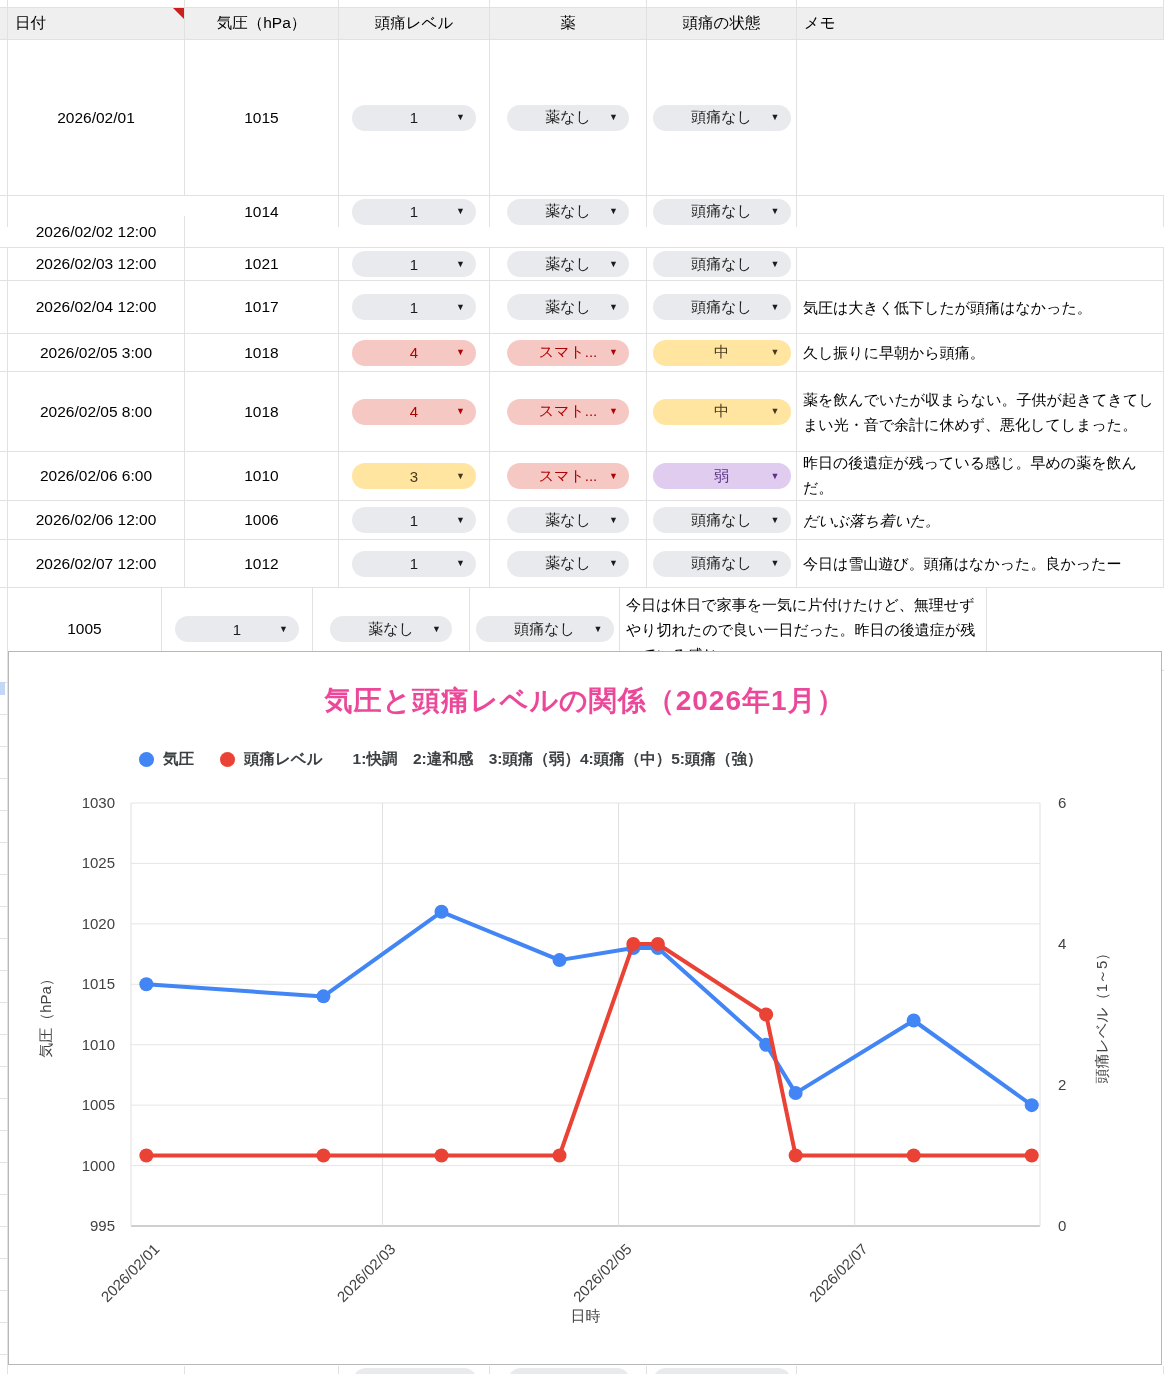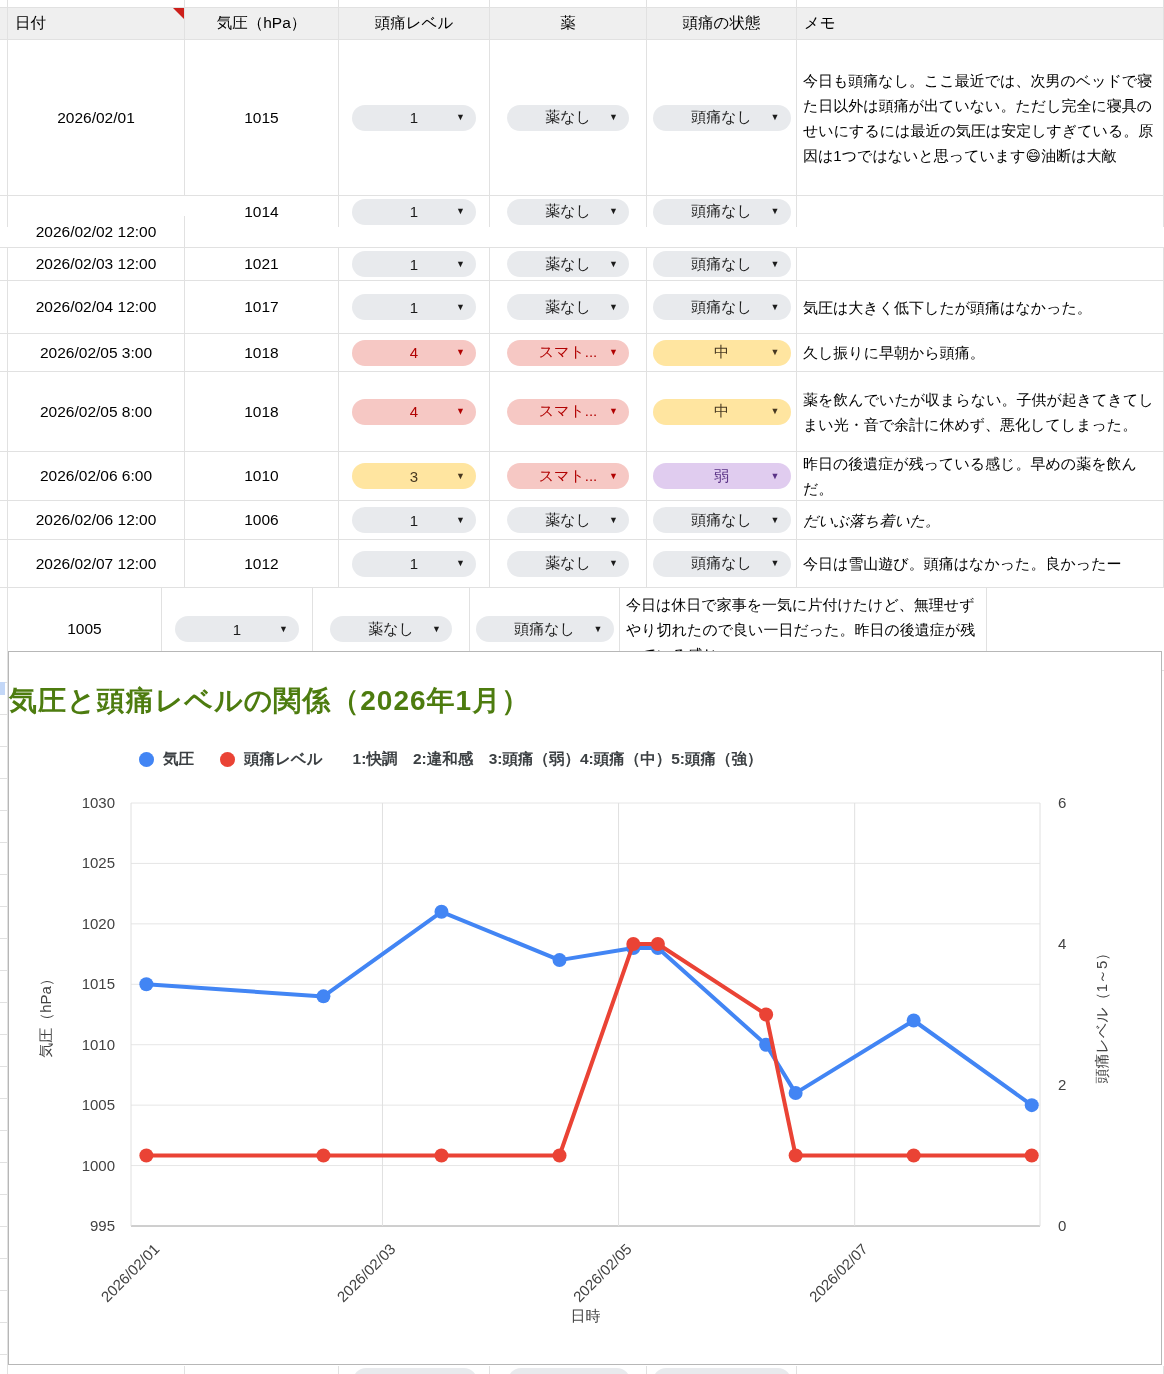--- a/index.html
+++ b/index.html
@@ -33,22 +33,22 @@
   .tri{
     position:absolute;top:0;right:0;width:0;height:0;
     border-left:11px solid transparent;border-top:11px solid #cc1f1a;
   }
   
   .chartbox{
     position:absolute;left:8px;top:651px;width:1154px;height:714px;
     background:#fff;border:1px solid #b7b7b7;box-sizing:border-box;
   }
   .chart-title{
-    position:absolute;left:0;top:30px;width:100%;text-align:left;
-    font-size:28px;font-weight:bold;color:#4d7c0f;letter-spacing:1px;
+    position:absolute;left:0;top:30px;width:100%;text-align:center;
+    font-size:28px;font-weight:bold;color:#ec4899;letter-spacing:1px;
   }
   .legend{
     position:absolute;left:130px;top:97px;display:flex;align-items:center;
     font-size:15.5px;font-weight:600;color:#3c4043;white-space:nowrap;
   }
   .legend .dot{width:15px;height:15px;border-radius:50%;display:inline-block;margin-right:9px;flex:none;}
   .legend .item{display:flex;align-items:center;margin-right:26px;}
   .legend .note{margin-left:4px;}
   .chartbox svg{position:absolute;left:0;top:0;font-family:inherit;}
   
@@ -114,23 +114,20 @@
           <span class="txt">薬なし</span>
           <span class="arrow">▼</span>
         </div>
       </div>
       <div class="cell " style="width: 150px; height: 155px;">
         <div class="chip" style="width: 138px; background: rgb(232, 234, 237); color: rgb(27, 27, 27);">
           <span class="txt">頭痛なし</span>
           <span class="arrow">▼</span>
         </div>
       </div>
-      <div class="cell memo" style="width: 367px; height: 155px;">
-        <span class="mtxt">今日も頭痛なし。ここ最近では、次男のベッドで寝た日以外は頭痛が出ていない。ただし完全に寝具のせいにするには最近の気圧は安定しすぎている。原因は1つではないと思っています😄油断は大敵</span>
-      </div>
     </div>
     <div class="srow">
       <div class="cell corner" style="width: 8px; height: 31px;"></div>
       <div class="cell " style="width: 177px; height: 31px; margin-top: 20px;">2026/02/02 12:00</div>
       <div class="cell " style="width: 154px; height: 31px;">1014</div>
       <div class="cell " style="width: 151px; height: 31px;">
         <div class="chip" style="width: 124px; background: rgb(232, 234, 237); color: rgb(27, 27, 27);">
           <span class="txt">1</span>
           <span class="arrow">▼</span>
         </div>
@@ -270,21 +267,21 @@
           <span class="txt">スマト...</span>
           <span class="arrow">▼</span>
         </div>
       </div>
       <div class="cell " style="width: 150px; height: 48px;">
         <div class="chip" style="width: 138px; background: rgb(224, 204, 239); color: rgb(90, 50, 134);">
           <span class="txt">弱</span>
           <span class="arrow">▼</span>
         </div>
       </div>
-      <div class="cell memo" style="width: 367px; height: 48px;">
+      <div class="cell memo" style="width: 367px; height: 48px; font-family: Liberation Serif, serif;">
         <span class="mtxt">昨日の後遺症が残っている感じ。早めの薬を飲んだ。</span>
       </div>
     </div>
     <div class="srow">
       <div class="cell corner" style="width: 8px; height: 38px;"></div>
       <div class="cell " style="width: 177px; height: 38px;">2026/02/06 12:00</div>
       <div class="cell " style="width: 154px; height: 38px;">1006</div>
       <div class="cell " style="width: 151px; height: 38px;">
         <div class="chip" style="width: 124px; background: rgb(232, 234, 237); color: rgb(27, 27, 27);">
           <span class="txt">1</span>

